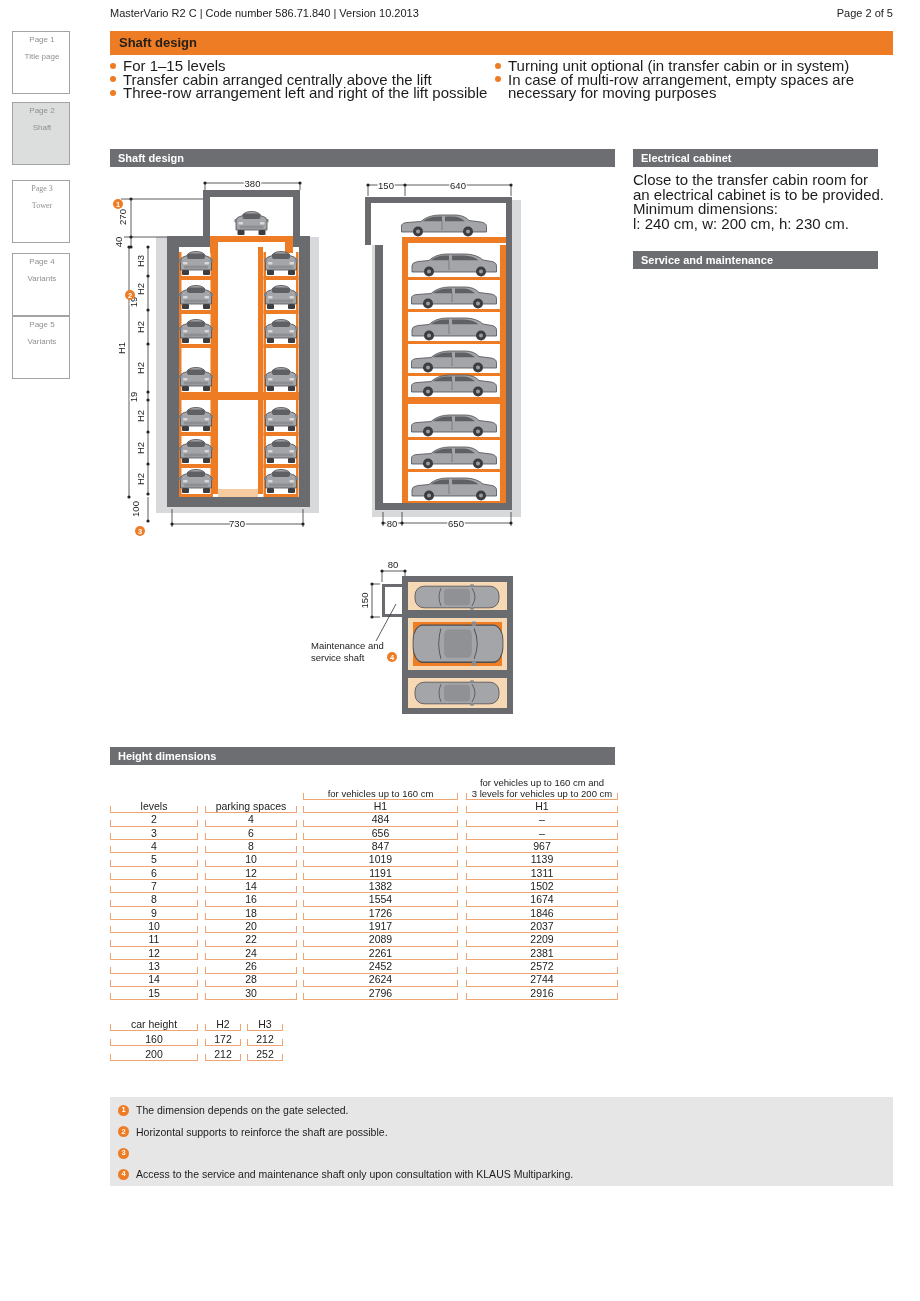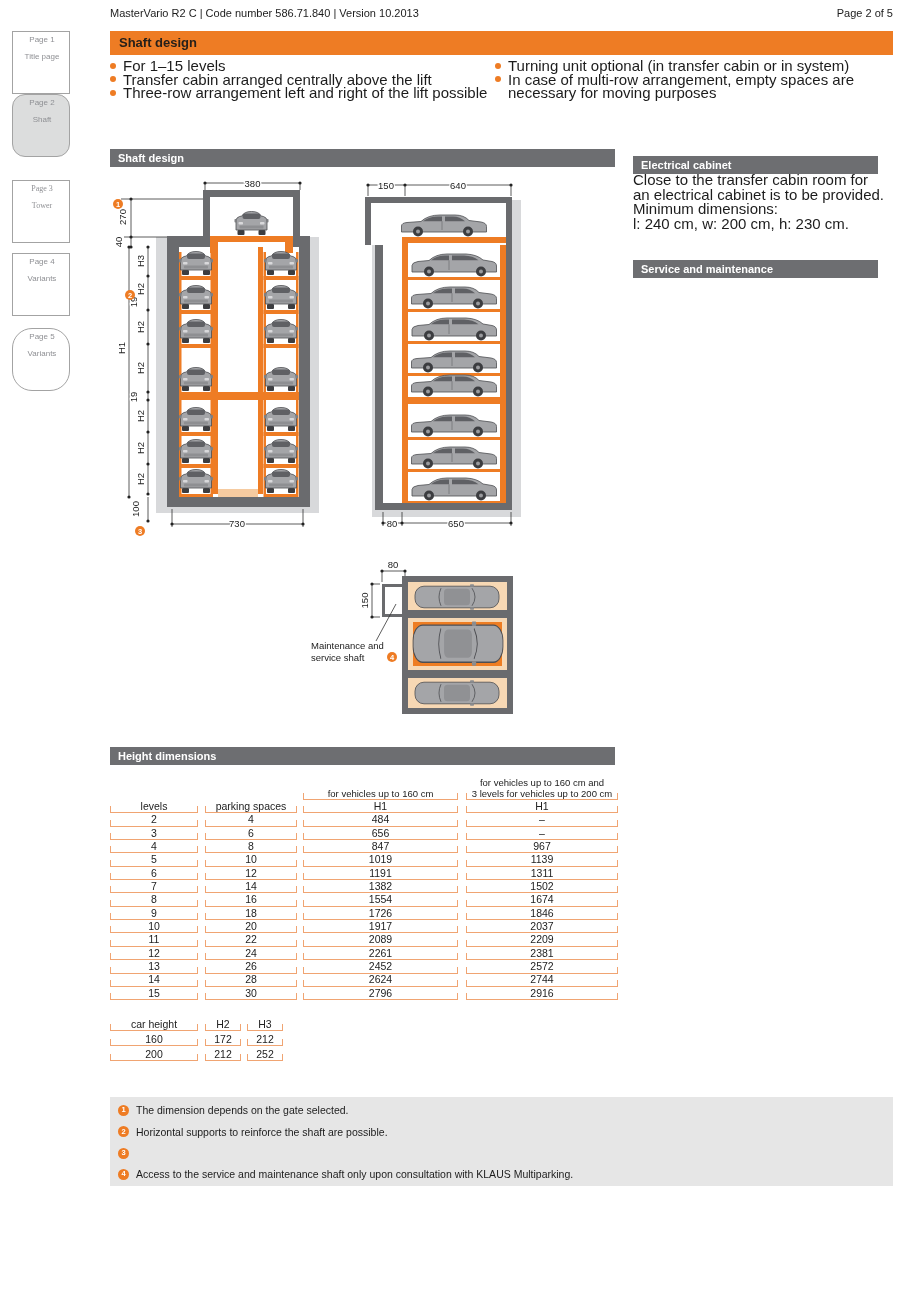--- a/index.html
+++ b/index.html
@@ -21,22 +21,22 @@
   
   #bullets-left{left:110px;top:59px;width:385px;}
   #bullets-right{left:495px;top:59px;width:398px;}
   .bullet-item{display:flex;gap:7px;font-size:15px;line-height:13.5px;color:#1c1c1c;}
   .dot{width:6px;height:6px;border-radius:50%;background:#ee7c24;margin-top:3.5px;flex:none;}
   .btxt{white-space:pre-line;}
   
   .secbar{position:absolute;height:18px;background:#6d6e71;color:#fff;font-weight:bold;
           font-size:11px;line-height:18px;padding-left:8px;box-sizing:border-box;}
   #bar-shaft{left:110px;top:149px;width:505px;}
-  #bar-elec{left:633px;top:156px;width:245px;}
-  #bar-serv{left:633px;top:260px;width:245px;}
+  #bar-elec{left:633px;top:149px;width:245px;}
+  #bar-serv{left:633px;top:251px;width:245px;}
   #bar-height{left:110px;top:747px;width:505px;}
   .para{position:absolute;font-size:15px;line-height:14.5px;color:#1c1c1c;white-space:pre-line;}
   #para-elec{left:633px;top:173px;width:252px;}
   #para-serv{left:633px;top:275px;width:252px;}
   
   #diagrams{position:absolute;left:100px;top:170px;}
   .dim{font-size:9.5px;fill:#222;paint-order:stroke;stroke:#fff;stroke-width:2.5px;
        font-family:"Liberation Sans",sans-serif;}
   .dln{stroke:#333;stroke-width:0.8;}
   .ddot{fill:#222;}
@@ -71,24 +71,24 @@
 </head>
 <body>
 
 <div class="page">
 
   <div class="abs hdr" id="header-left">MasterVario R2 C | Code number 586.71.840 | Version 10.2013</div>
   <div class="abs hdr" id="header-right">Page 2 of 5</div>
 
   <div id="sidebar">
       <div class="thumb" style="top: 31px;"><span class="pg">Page 1</span><span>Title page</span></div>
-      <div class="thumb active" style="top: 94px; border-radius: 13px;"><span class="pg">Page 2</span><span>Shaft</span></div>
+      <div class="thumb active" style="top: 102px;"><span class="pg">Page 2</span><span>Shaft</span></div>
       <div class="thumb" style="top: 180px; font-family: Liberation Serif, serif;"><span class="pg">Page 3</span><span>Tower</span></div>
       <div class="thumb" style="top: 253px;"><span class="pg">Page 4</span><span>Variants</span></div>
-      <div class="thumb" style="top: 328px; border-radius: 20px;"><span class="pg">Page 5</span><span>Variants</span></div>
+      <div class="thumb" style="top: 316px;"><span class="pg">Page 5</span><span>Variants</span></div>
     </div>
 
   <div class="abs" id="titlebar">Shaft design</div>
 
   <div class="abs" id="bullets-left">
       <div class="bullet-item">
         <span class="dot"></span>
         <span class="btxt">For 1–15 levels</span>
       </div>
       <div class="bullet-item">

